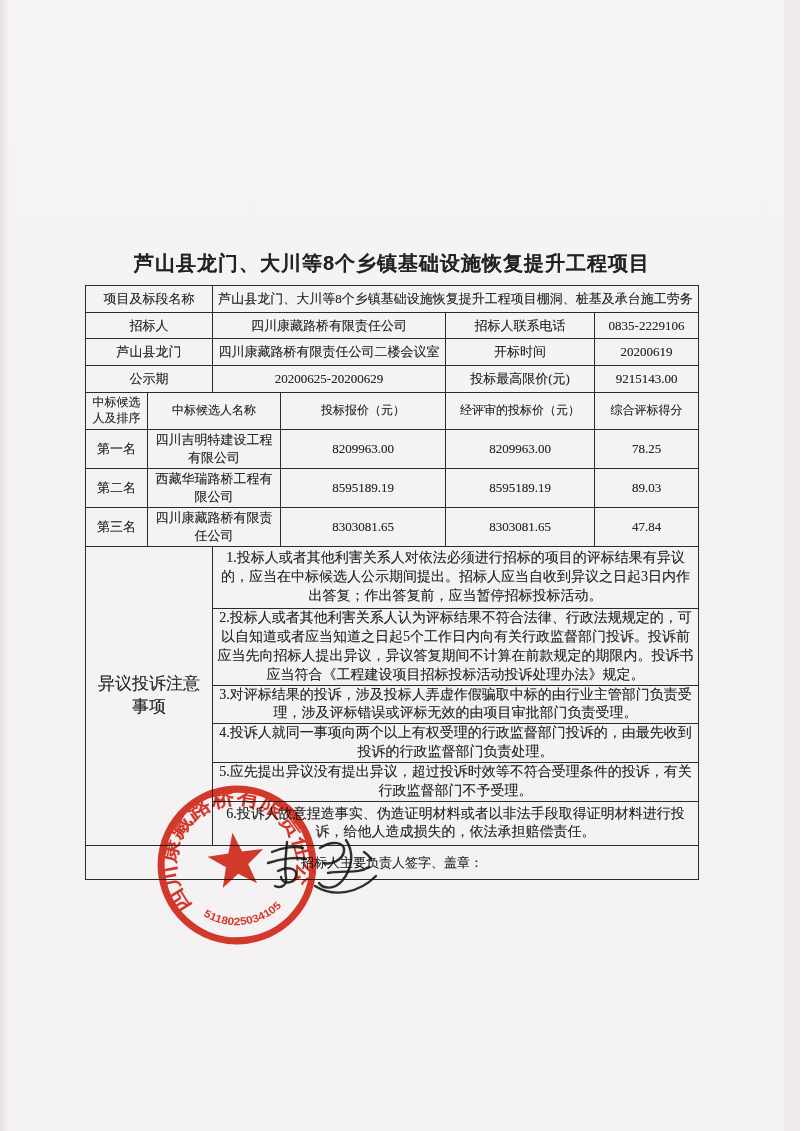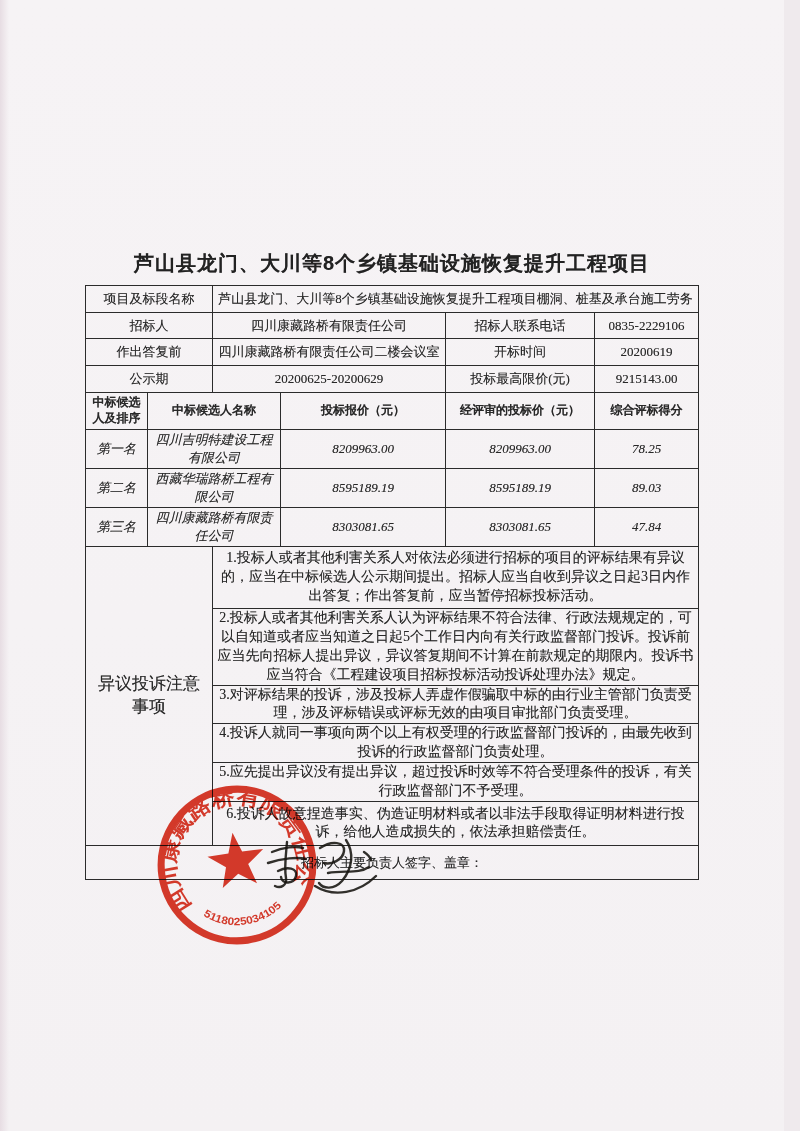--- a/index.html
+++ b/index.html
@@ -46,23 +46,23 @@
   }
   table.result-table td {
     border: 1.5px solid #2b2b2b;
     text-align: center;
     vertical-align: middle;
     padding: 0 4px;
     line-height: 1.35;
     color: #282828;
   }
   tr.info-row { height: 27px; }
-  tr.cand-header-row { height: 37px; font-weight: bold; }
+  tr.cand-header-row { height: 37px; }
   tr.cand-header-row td { font-size: 12px; line-height: 1.3; }
-  tr.cand-row { height: 39px; font-style: italic; }
+  tr.cand-row { height: 39px; }
   td.notice-label { font-size: 17px; }
   td.notice-text {
     text-align: left;
     font-size: 14px;
     line-height: 1.55;
     padding: 3px 6px;
     vertical-align: middle;
   }
   tr.notice-r1 { height: 62px; }
   tr.notice-r2 { height: 70px; }
@@ -125,21 +125,21 @@
         <td colspan="2">项目及标段名称</td>
         <td colspan="4">芦山县龙门、大川等8个乡镇基础设施恢复提升工程项目棚洞、桩基及承台施工劳务</td>
       </tr>
       <tr class="info-row" style="height:26px">
         <td colspan="2">招标人</td>
         <td colspan="2">四川康藏路桥有限责任公司</td>
         <td>招标人联系电话</td>
         <td>0835-2229106</td>
       </tr>
       <tr class="info-row">
-        <td colspan="2">作出答复前</td>
+        <td colspan="2">芦山县龙门</td>
         <td colspan="2">四川康藏路桥有限责任公司二楼会议室</td>
         <td>开标时间</td>
         <td>20200619</td>
       </tr>
       <tr class="info-row">
         <td colspan="2">公示期</td>
         <td colspan="2">20200625-20200629</td>
         <td>投标最高限价(元)</td>
         <td>9215143.00</td>
       </tr>

